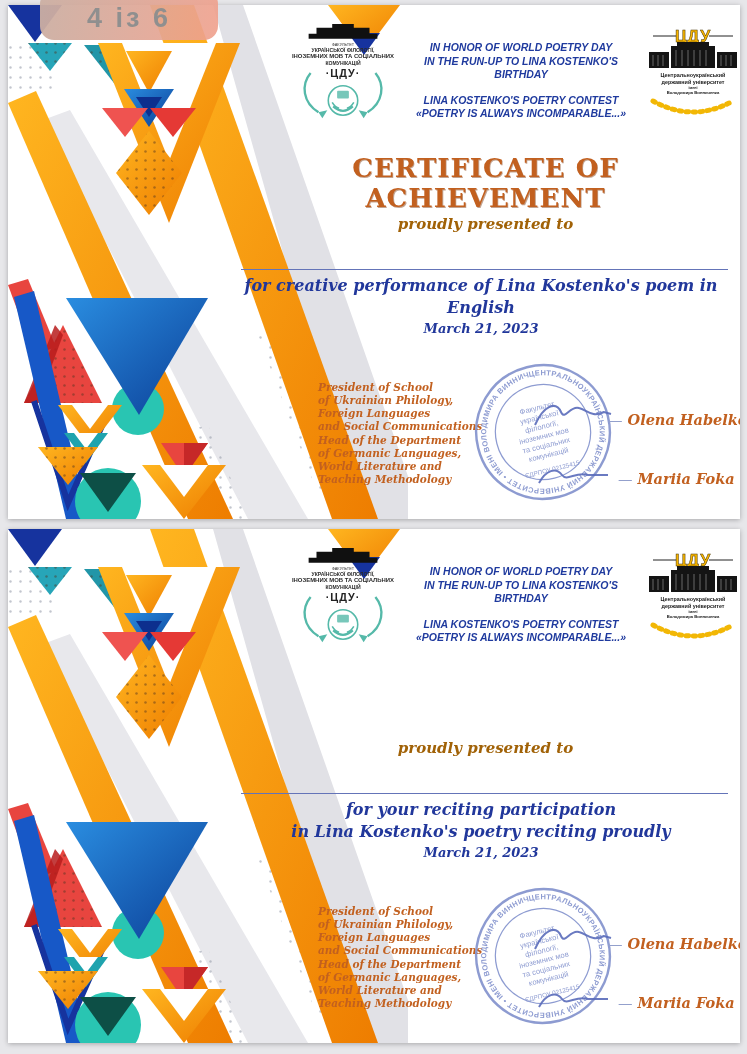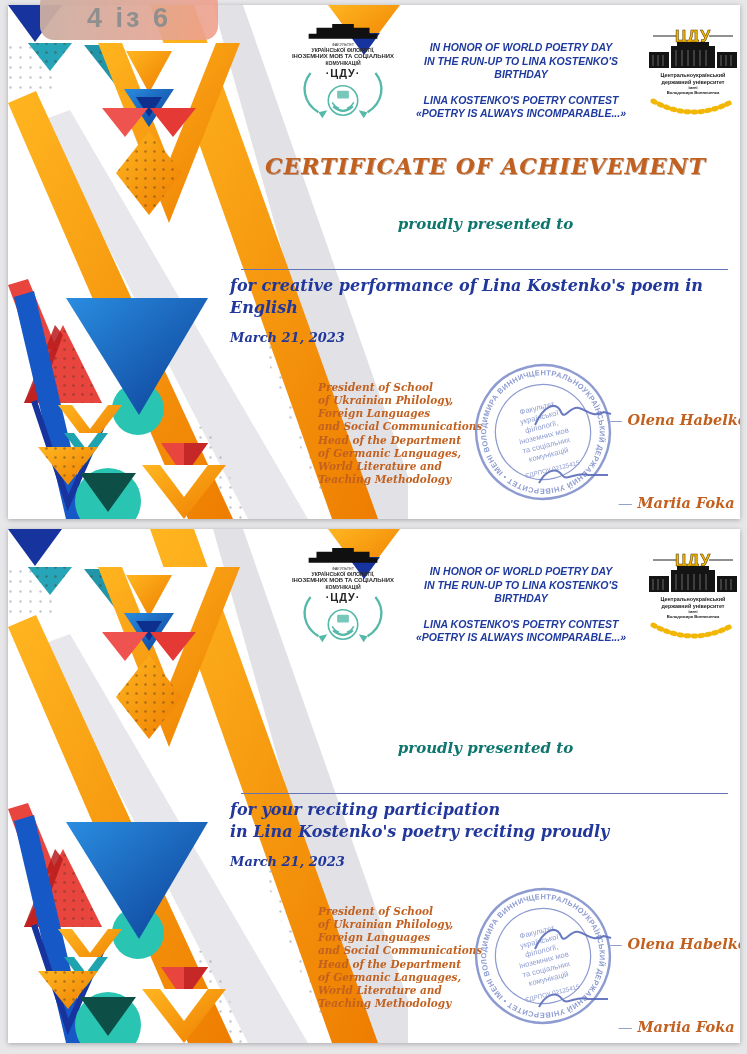--- a/index.html
+++ b/index.html
@@ -22,54 +22,54 @@
   .hdr{position:absolute;left:281px;top:16px;width:452px;display:flex;align-items:center;}
   .llogo{width:108px;height:104px;flex:none;}
   .hctr{
     width:244px;margin-left:4px;margin-top:16px;text-align:center;
     color:#1f3a9e;font-weight:700;font-style:italic;font-size:10.5px;line-height:13.5px;
   }
   .hgap{height:12px;}
   .rlogo{width:96px;height:100px;flex:none;margin-left:4px;margin-top:4px;}
   .title{
     position:absolute;left:235px;top:148px;width:485px;text-align:center;
-    font-family:"DejaVu Serif",serif;font-style:italic;font-weight:700;
-    font-size:22px;letter-spacing:1px;color:#c2601f;
+    font-family:"DejaVu Serif",serif;font-weight:700;
+    font-size:26px;letter-spacing:1px;color:#c2601f;
     text-shadow:0.8px 0.8px 0 rgba(122,53,12,.45);
   }
   .presented{
     position:absolute;left:235px;top:210px;width:485px;text-align:center;
     font-family:"DejaVu Serif",serif;font-style:italic;font-weight:700;
-    font-size:15px;color:#0f766e;
+    font-size:15px;color:#a16207;
   }
   .rule{position:absolute;left:233px;top:264px;width:487px;border-top:1.5px solid #6474b8;}
   .bodyblk{
-    position:absolute;left:222px;top:270px;width:502px;
+    position:absolute;left:222px;top:270px;width:502px;text-align:center;
     font-family:"DejaVu Serif",serif;font-style:italic;font-weight:700;color:#21379b;
   }
   .bline{font-size:16px;line-height:22px;}
   .bline:empty{display:none;}
-  .bdate{font-size:13px;line-height:20px;margin-top:9px;}
+  .bdate{font-size:13px;line-height:20px;}
   .sig{position:absolute;left:0;top:366px;width:732px;height:148px;}
   .roles{
     position:absolute;left:310px;top:10px;width:185px;
     color:#c2601f;font-family:"DejaVu Serif",serif;font-style:italic;font-weight:700;
     font-size:10.5px;line-height:13px;
   }
   .role2{margin-top:1px;}
   .stamp{position:absolute;left:450px;top:-24px;width:170px;height:170px;opacity:.88;}
   .squig{position:absolute;}
   .s1{left:524px;top:28px;width:82px;height:35px;}
   .s2{left:528px;top:92px;width:76px;height:31px;}
   .sname{
     position:absolute;color:#c2601f;white-space:nowrap;
     font-family:"DejaVu Serif",serif;font-style:italic;font-weight:700;font-size:14.5px;
   }
   .n1{left:600px;top:40px;}
-  .n2{left:610px;top:99px;margin-top:24px;}
+  .n2{left:610px;top:99px;}
   .dash{color:#93a0cc;margin-right:5px;font-weight:400;}
   .defs{position:absolute;width:0;height:0;overflow:hidden;}
 </style>
 </head>
 <body>
 
 <svg class="defs" aria-hidden="true">
   <defs>
     <linearGradient id="go" x1="0" y1="0" x2="1" y2="1">
       <stop offset="0" stop-color="#ffb620"></stop>

